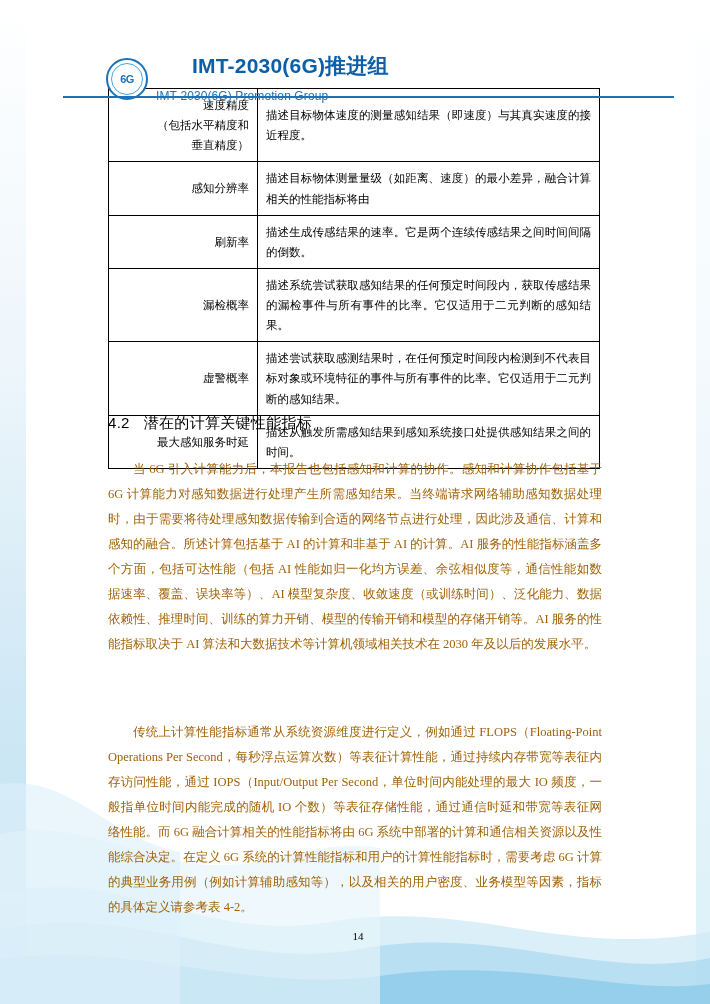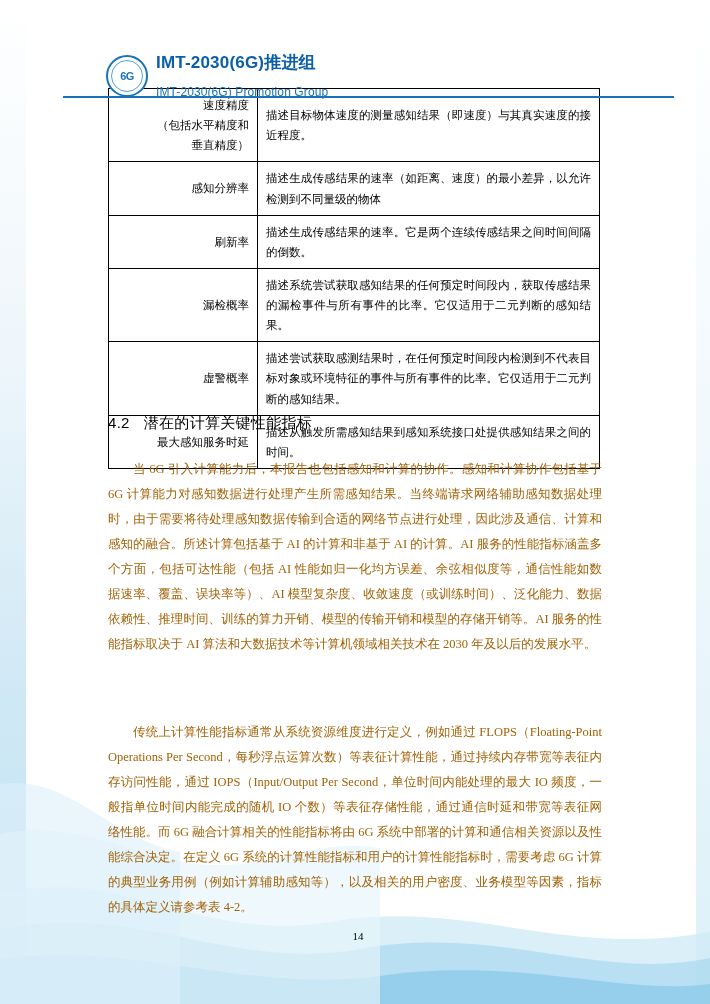--- a/index.html
+++ b/index.html
@@ -88,24 +88,25 @@
     font-weight: bold;
     color: #1a72b8;
     letter-spacing: -0.5px;
     z-index: 1;
   }
   .title-block {
     line-height: 1.1;
   }
   .title-cn {
     font-family: "Liberation Sans", sans-serif;
-    font-size: 17px;
+    font-size: 21px;
     font-weight: bold;
     color: #0b5ea8;
     letter-spacing: 0.2px;
+    margin-left: 36px;
   }
   .title-en {
     font-family: "Liberation Sans", sans-serif;
     font-size: 12px;
     color: #1a72b8;
     letter-spacing: 0.1px;
     margin-top: 13px;
   }
   .header-rule {
     position: absolute;
@@ -227,21 +228,21 @@
       <tr>
         <td class="col-term">
           <div>速度精度</div>
           <div>（包括水平精度和</div>
           <div>垂直精度）</div>
         </td>
         <td class="col-desc">描述目标物体速度的测量感知结果（即速度）与其真实速度的接近程度。</td>
       </tr>
       <tr>
         <td class="col-term">感知分辨率</td>
-        <td class="col-desc">描述生成传感结果的速率（如距离、速度）的最小差异，以允许检测到不同量级的物体</td>
+        <td class="col-desc">描述目标物体测量量级（如距离、速度）的最小差异，融合计算相关的性能指标将由</td>
       </tr>
       <tr>
         <td class="col-term">刷新率</td>
         <td class="col-desc">描述生成传感结果的速率。它是两个连续传感结果之间时间间隔的倒数。</td>
       </tr>
       <tr>
         <td class="col-term">漏检概率</td>
         <td class="col-desc">描述系统尝试获取感知结果的任何预定时间段内，获取传感结果的漏检事件与所有事件的比率。它仅适用于二元判断的感知结果。</td>
       </tr>
       <tr>

